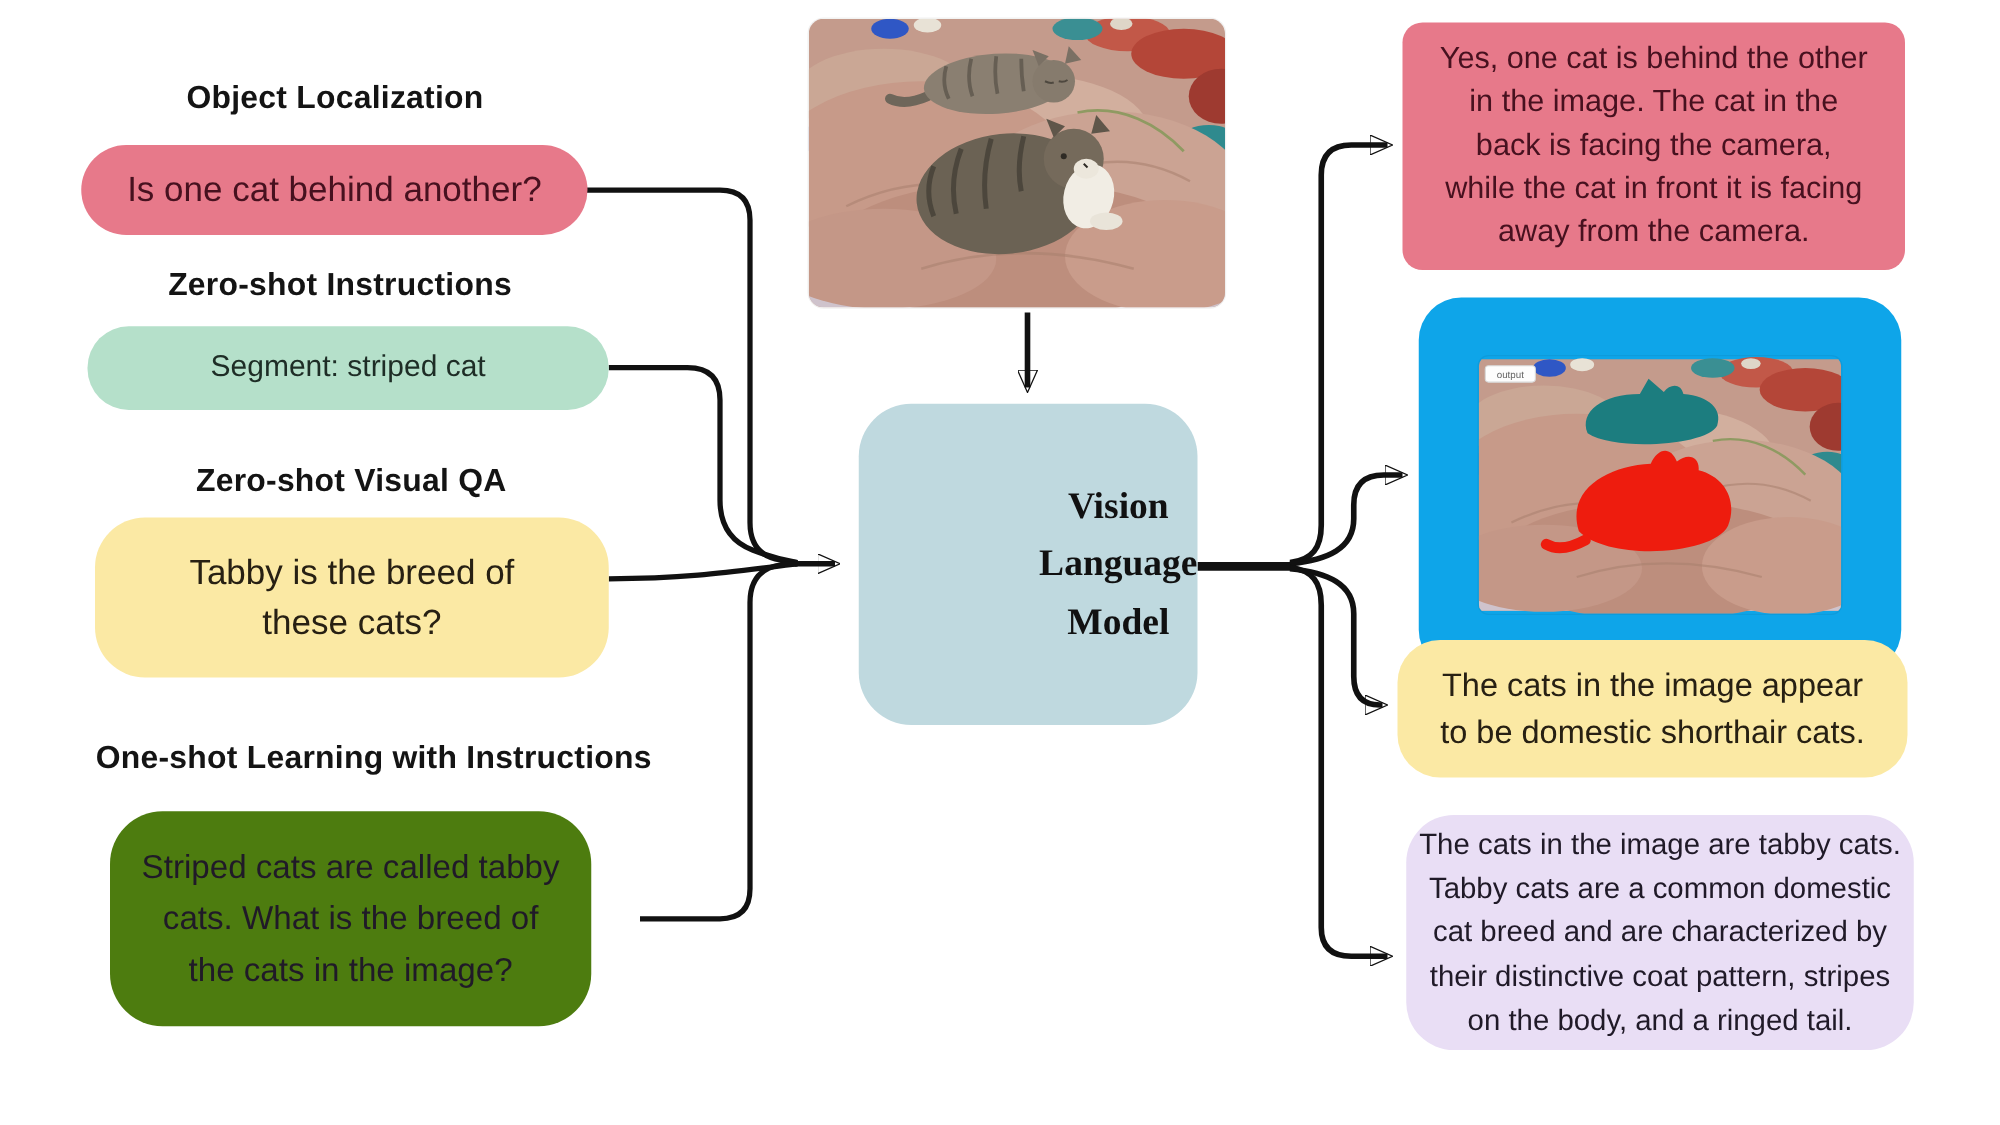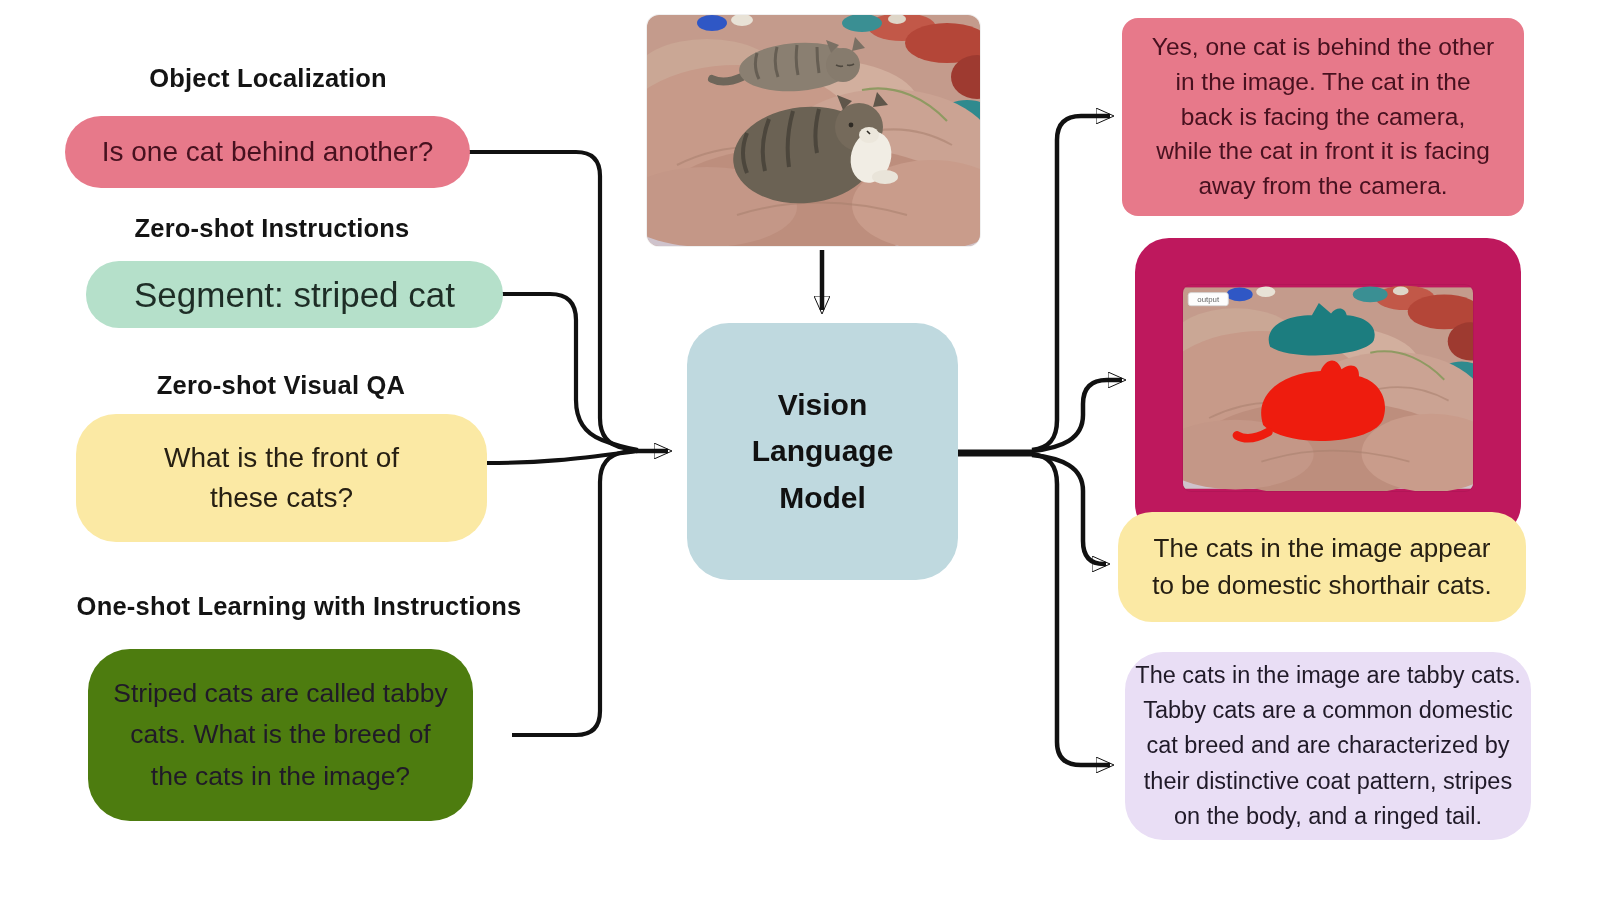--- a/index.html
+++ b/index.html
@@ -13,21 +13,21 @@
     position:absolute;text-align:center;font-weight:700;font-size:25.5px;
     color:#141414;letter-spacing:.2px;white-space:pre-line;
   }
   .bubble{
     position:absolute;display:flex;align-items:center;justify-content:center;
     text-align:center;white-space:pre-line;line-height:1.42;
   }
   .pill{border-radius:36px;}
   .vlm{
     position:absolute;left:687px;top:323px;width:271px;height:257px;border-radius:42px;
-    display:flex;align-items:center;justify-content:center;text-align:center;
+    display:flex;align-items:center;justify-content:flex-end;text-align:center;font-family:Liberation Serif, serif;
   }
   .vlm-label{font-weight:700;font-size:30px;line-height:1.55;white-space:pre-line;color:#111;}
   .photo{position:absolute;border-radius:12px;overflow:hidden;box-shadow:0 0 0 1px rgba(0,0,0,0.06);}
   .photo svg{display:block;}
   .out-card{position:absolute;display:flex;align-items:center;justify-content:center;}
 </style>
 </head>
 <body>
 
 <div class="canvas">
@@ -48,24 +48,24 @@
     <path stroke-width="4.5" marker-end="url(#ah)" d="M1032 450 C1050 448 1057 438 1057 420 V140 Q1057 116 1081 116 H1110"></path>
     <path stroke-width="4.5" marker-end="url(#ah)" d="M1032 451 C1062 448 1083 439 1083 415 V404 Q1083 380 1107 380 H1122"></path>
     <path stroke-width="4.5" marker-end="url(#ah)" d="M1032 455 C1062 458 1083 467 1083 491 V541 Q1083 564 1104 564 L1106 564"></path>
     <path stroke-width="4.5" marker-end="url(#ah)" d="M1032 454 C1050 456 1057 466 1057 484 V742 Q1057 765 1081 765 H1110"></path>
   </svg>
 
   <div class="heading" style="left:60px;top:64px;width:416px;">Object Localization</div>
   <div class="bubble pill" style="left: 65px; top: 116px; width: 405px; height: 72px; font-size: 28px; background-color: rgb(231, 121, 138); color: rgb(71, 17, 31);">Is one cat behind another?</div>
 
   <div class="heading" style="left:60px;top:214px;width:424px;">Zero-shot Instructions</div>
-  <div class="bubble pill" style="left: 86px; top: 261px; width: 417px; height: 67px; font-size: 35px; border-radius: 33px; background-color: rgb(181, 224, 202); color: rgb(30, 45, 38);">Segment: striped cat</div>
+  <div class="bubble pill" style="left: 70px; top: 261px; width: 417px; height: 67px; font-size: 24px; border-radius: 33px; background-color: rgb(181, 224, 202); color: rgb(30, 45, 38);">Segment: striped cat</div>
 
   <div class="heading" style="left:60px;top:371px;width:442px;">Zero-shot Visual QA</div>
-  <div class="bubble" style="left: 76px; top: 414px; width: 411px; height: 128px; font-size: 28px; border-radius: 40px; background-color: rgb(251, 233, 164); color: rgb(39, 32, 19);">What is the front of
+  <div class="bubble" style="left: 76px; top: 414px; width: 411px; height: 128px; font-size: 28px; border-radius: 40px; background-color: rgb(251, 233, 164); color: rgb(39, 32, 19);">Tabby is the breed of
 these cats?</div>
 
   <div class="heading" style="left:20px;top:592px;width:558px;">One-shot Learning with Instructions</div>
   <div class="bubble" style="left: 88px; top: 649px; width: 385px; height: 172px; font-size: 26.5px; line-height: 1.55; border-radius: 42px; background-color: #4d7c0f; color: rgb(32, 26, 40);">Striped cats are called tabby
 cats. What is the breed of
 the cats in the image?</div>
 
   <div class="photo" style="left:647px;top:15px;width:333px;height:231px;">
     <svg width="333" height="231" viewBox="0 0 333 231">
       <rect width="333" height="231" fill="#c49b8c"></rect>
@@ -117,21 +117,21 @@
 Language
 Model</div>
   </div>
 
   <div class="bubble" style="left: 1122px; top: 18px; width: 402px; height: 198px; font-size: 24.5px; border-radius: 16px; background-color: rgb(231, 121, 138); color: rgb(71, 17, 31);">Yes, one cat is behind the other
 in the image. The cat in the
 back is facing the camera,
 while the cat in front it is facing
 away from the camera.</div>
 
-  <div class="out-card" style="left: 1135px; top: 238px; width: 386px; height: 300px; border-radius: 34px; background-color: #be185d;">
+  <div class="out-card" style="left: 1135px; top: 238px; width: 386px; height: 300px; border-radius: 34px; background-color: #0ea5e9;">
     <div class="photo" style="position:relative;width:290px;height:206px;border-radius:8px;">
       <svg width="290" height="206" viewBox="0 0 333 231">
         <rect width="333" height="231" fill="#c49b8c"></rect>
         <rect y="196" width="333" height="35" fill="#cfc3cc"></rect>
         <ellipse cx="255" cy="12" rx="34" ry="14" fill="#c25848"></ellipse>
         <ellipse cx="300" cy="28" rx="42" ry="20" fill="#b44638"></ellipse>
         <ellipse cx="330" cy="62" rx="26" ry="22" fill="#9e3a30"></ellipse>
         <ellipse cx="215" cy="8" rx="20" ry="9" fill="#3a8f93"></ellipse>
         <ellipse cx="320" cy="96" rx="22" ry="11" fill="#2f8a8e"></ellipse>
         <ellipse cx="18" cy="96" rx="24" ry="15" fill="#3b55b5"></ellipse>

